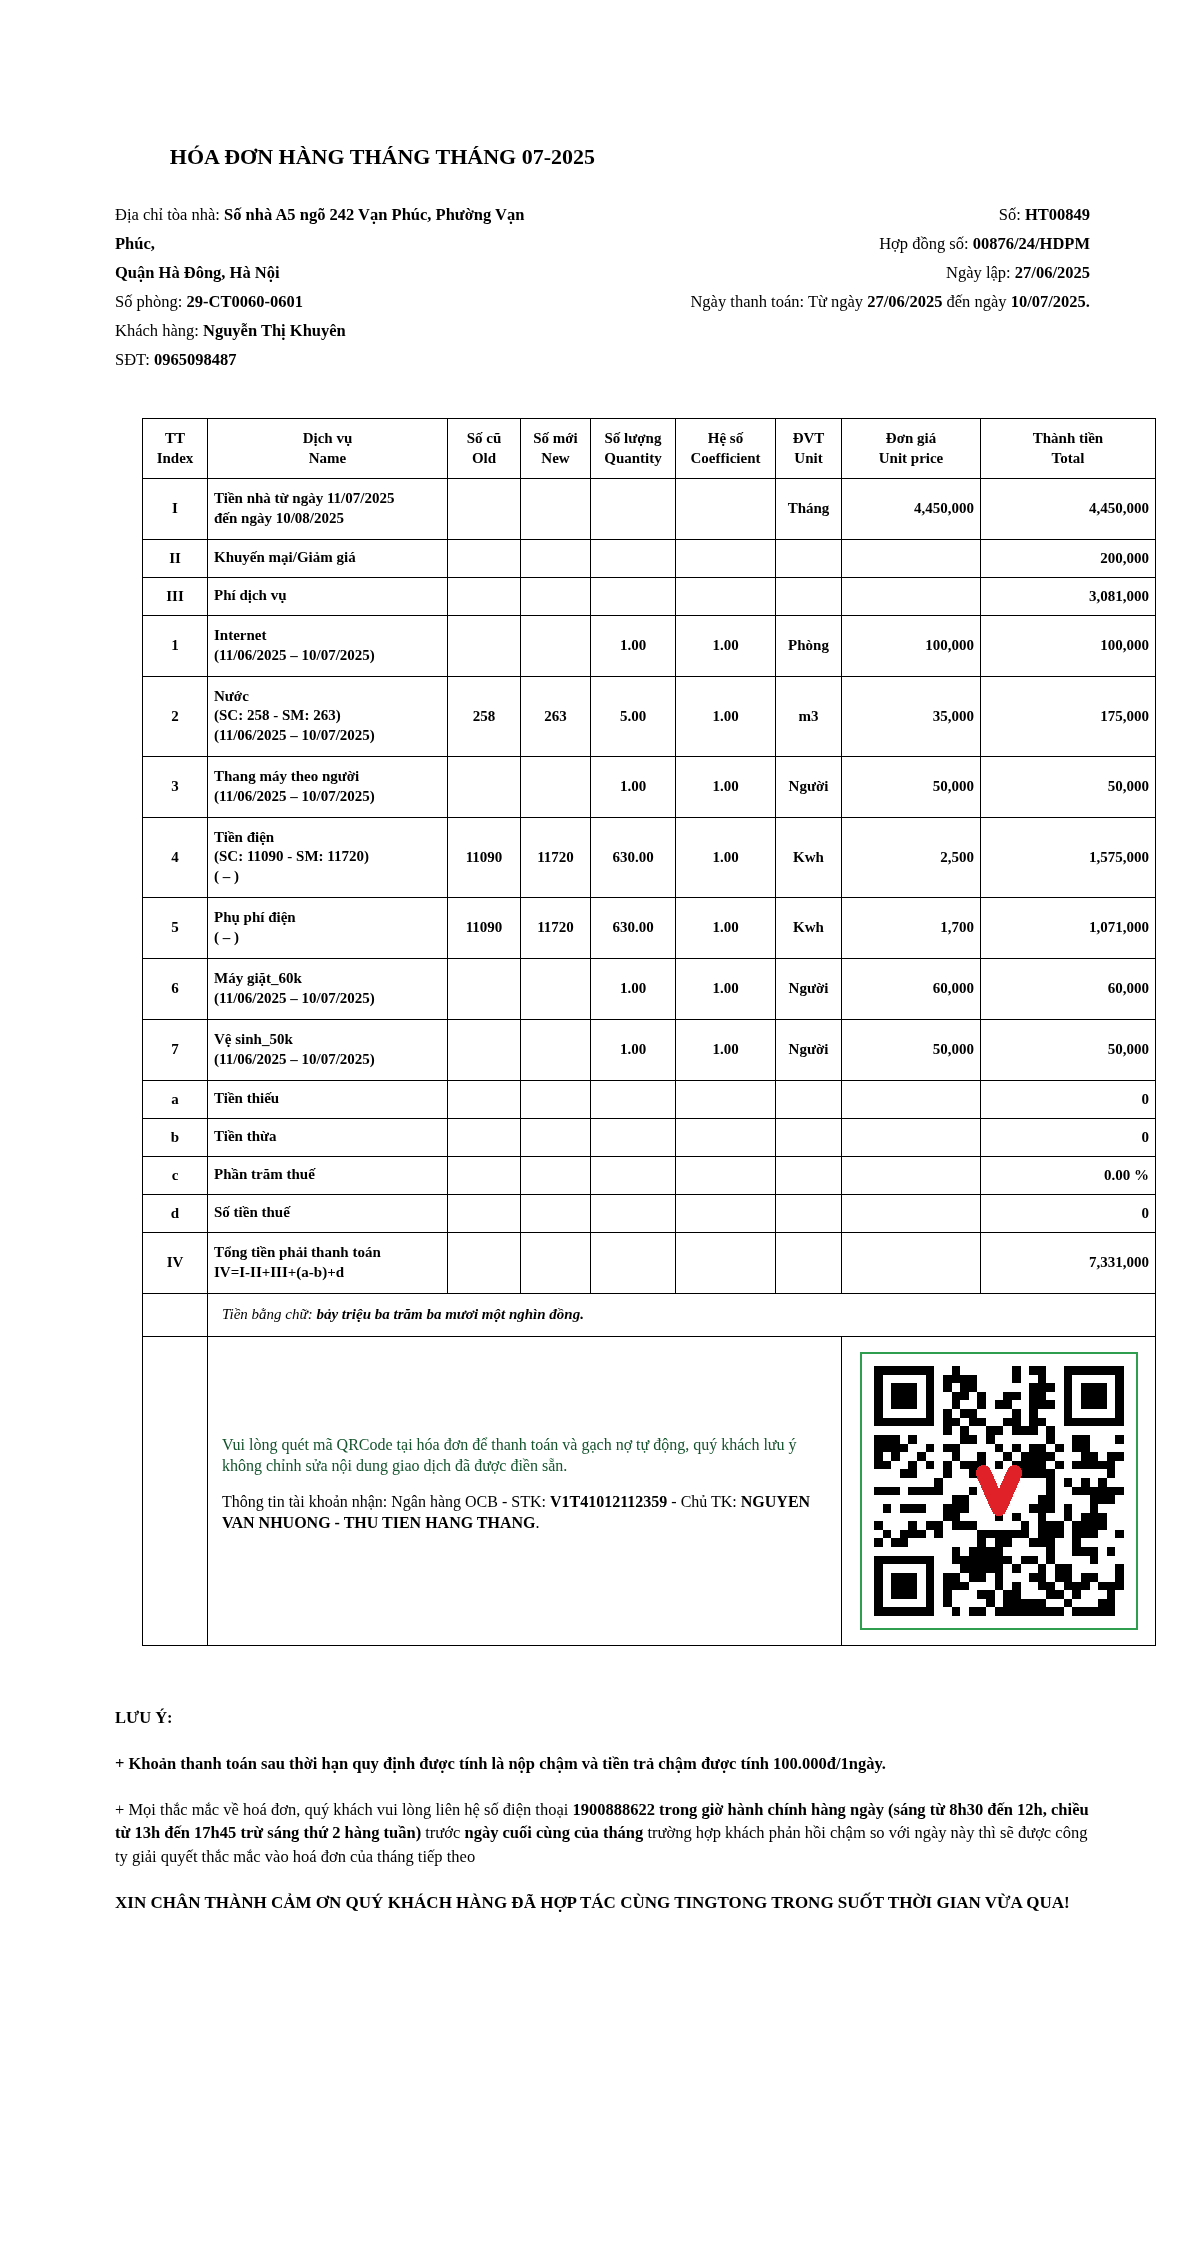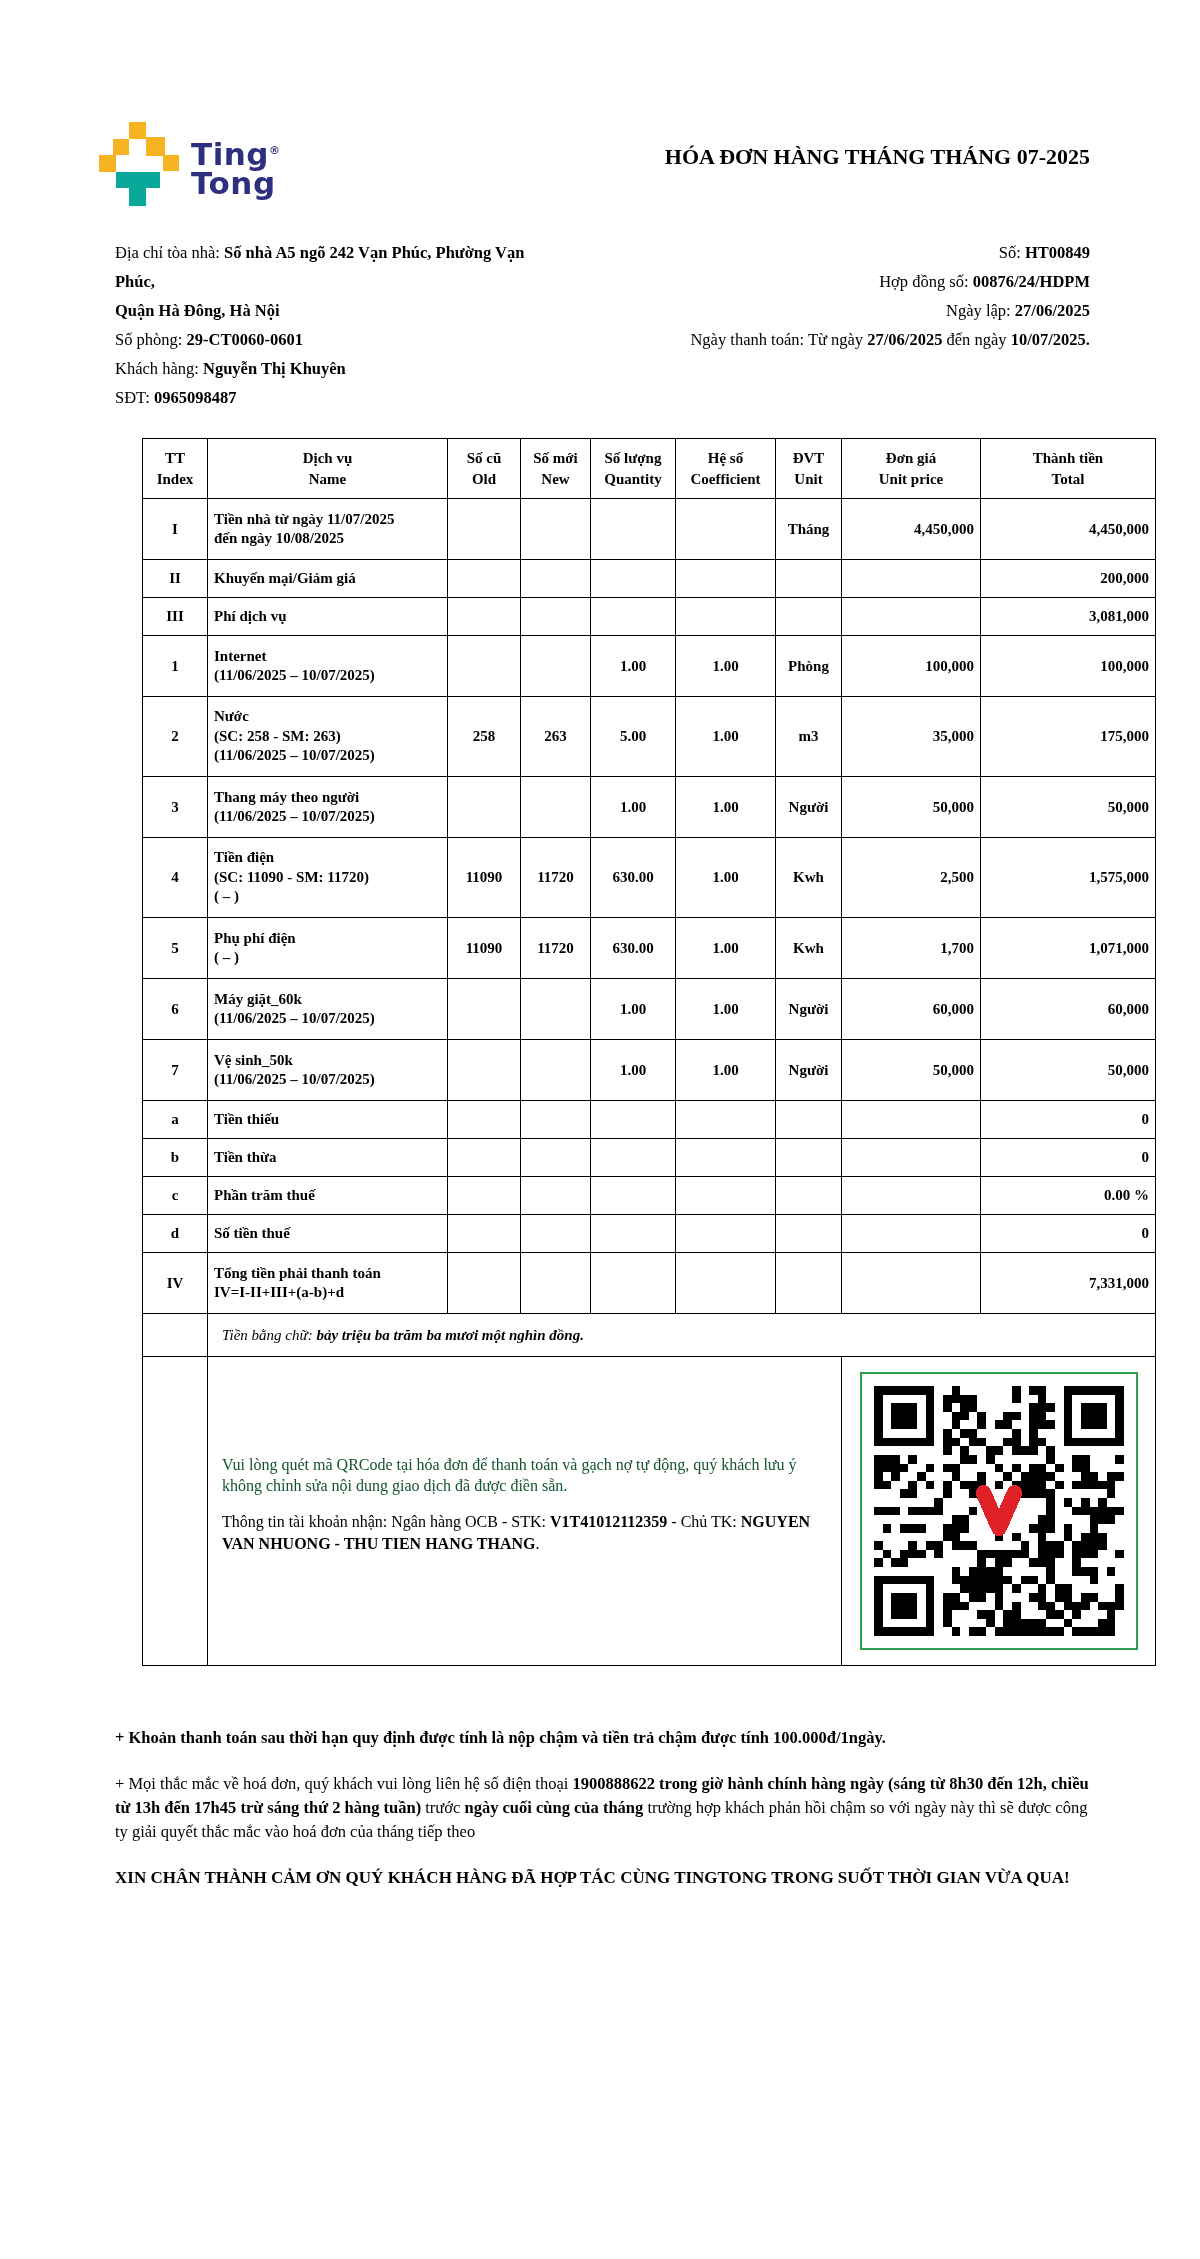--- a/index.html
+++ b/index.html
@@ -16,21 +16,21 @@
 
   
   .info{display:flex;justify-content:flex-start;margin:28px 110px 0 115px;}
   .info-left{width:480px;}
   .info-right{width:560px;text-align:right;}
   .info-line{font-size:16.5px;line-height:29px;}
   .b{font-weight:bold;}
   .it{font-style:italic;}
 
   
-  table.inv{border-collapse:collapse;margin:26px 0 0 142px;width:1013px;table-layout:fixed;font-size:15px;}
+  table.inv{border-collapse:collapse;margin:44px 0 0 142px;width:1013px;table-layout:fixed;font-size:15px;}
   table.inv td,table.inv th{border:1.6px solid #000;padding:2px 6px;vertical-align:middle;font-weight:bold;}
   table.inv th{text-align:center;line-height:1.35;height:55px;}
   td.c{text-align:center;}
   td.r{text-align:right;padding-right:8px;}
   td.name{text-align:left;padding-left:8px;line-height:1.3;}
   tr.h1 td{height:33px;}
   tr.h2 td{height:56px;}
   tr.h3 td{height:75px;}
   tr.words-row td{height:38px;}
   .words{font-weight:normal !important;padding-left:14px !important;}
@@ -46,35 +46,20 @@
   .notes{margin:60px 100px 0 115px;font-size:16.5px;line-height:1.45;}
   .notes p{margin:0 0 22px 0;}
   .thanks{font-size:17px;}
 </style>
 </head>
 <body>
 
 <div class="page">
 
   <div class="header">
-    <div class="logo">
-      <svg width="86" height="92" viewBox="0 0 86 92">
-        <rect x="34" y="4" width="17" height="17" fill="#f6b221"></rect>
-        <rect x="18" y="21" width="16" height="16" fill="#f6b221"></rect>
-        <rect x="51" y="19" width="19" height="19" fill="#f6b221"></rect>
-        <rect x="4" y="37" width="17" height="17" fill="#f6b221"></rect>
-        <rect x="68" y="37" width="16" height="16" fill="#f6b221"></rect>
-        <rect x="21" y="54" width="44" height="16" fill="#0aa79b"></rect>
-        <rect x="34" y="70" width="17" height="18" fill="#0aa79b"></rect>
-      </svg>
-      <div class="logo-text">
-        <div><span>Ting</span><span class="reg">®</span></div>
-        <div>Tong</div>
-      </div>
-    </div>
     <h1 class="title">HÓA ĐƠN HÀNG THÁNG THÁNG 07-2025</h1>
   </div>
 
   <div class="info">
     <div class="info-left">
       <div class="info-line"><span>Địa chỉ tòa nhà: </span><span class="b">Số nhà A5 ngõ 242 Vạn Phúc, Phường Vạn Phúc,</span></div>
       <div class="info-line"><span class="b">Quận Hà Đông, Hà Nội</span></div>
       <div class="info-line"><span>Số phòng: </span><span class="b">29-CT0060-0601</span></div>
       <div class="info-line"><span>Khách hàng: </span><span class="b">Nguyễn Thị Khuyên</span></div>
       <div class="info-line"><span>SĐT: </span><span class="b">0965098487</span></div>
@@ -673,18 +658,19 @@
                 <rect x="2" y="24" width="3" height="3" fill="#000"></rect>
                 <path d="M12.7 12.4 L14.5 16.5 L16.3 12.4" stroke="#e02128" stroke-width="1.8" fill="none" stroke-linecap="round" stroke-linejoin="round"></path>
               </svg>
           </div>
         </td>
       </tr>
     </tbody>
   </table>
 
   <div class="notes">
+    <p class="b">LƯU Ý:</p>
     <p><span class="b">+ Khoản thanh toán sau thời hạn quy định được tính là nộp chậm và tiền trả chậm được tính 100.000đ/1ngày.</span></p>
     <p><span>+ Mọi thắc mắc về hoá đơn, quý khách vui lòng liên hệ số điện thoại </span><span class="b">1900888622 trong giờ hành chính hàng ngày (sáng từ 8h30 đến 12h, chiều từ 13h đến 17h45 trừ sáng thứ 2 hàng tuần)</span><span> trước </span><span class="b">ngày cuối cùng của tháng</span><span> trường hợp khách phản hồi chậm so với ngày này thì sẽ được công ty giải quyết thắc mắc vào hoá đơn của tháng tiếp theo</span></p>
     <p class="thanks"><span class="b">XIN CHÂN THÀNH CẢM ƠN QUÝ KHÁCH HÀNG ĐÃ HỢP TÁC CÙNG TINGTONG TRONG SUỐT THỜI GIAN VỪA QUA!</span></p>
   </div>
 
 </div>
 
 </body></html>

